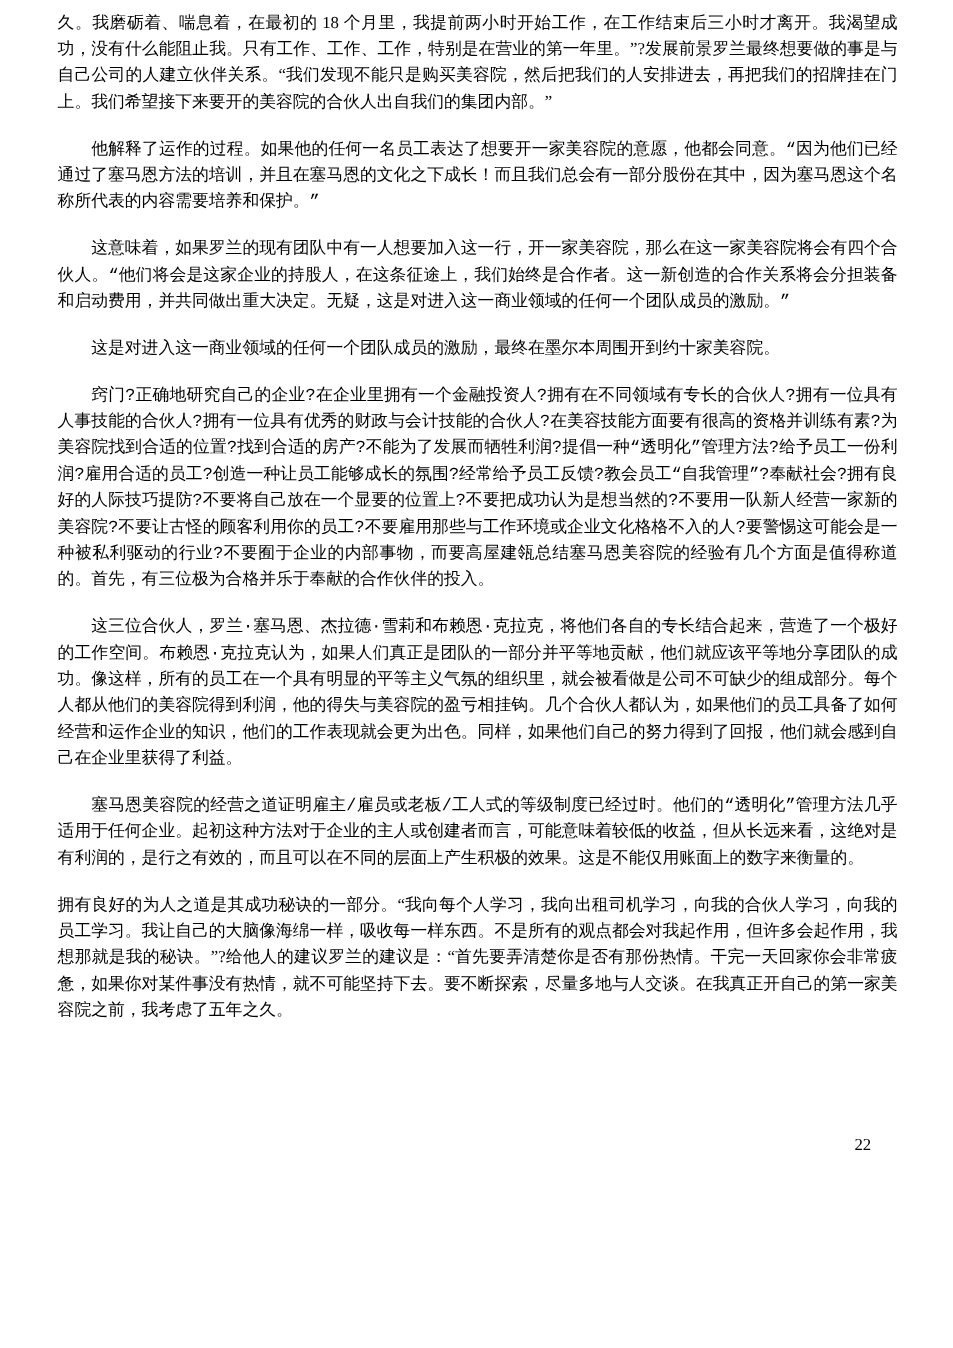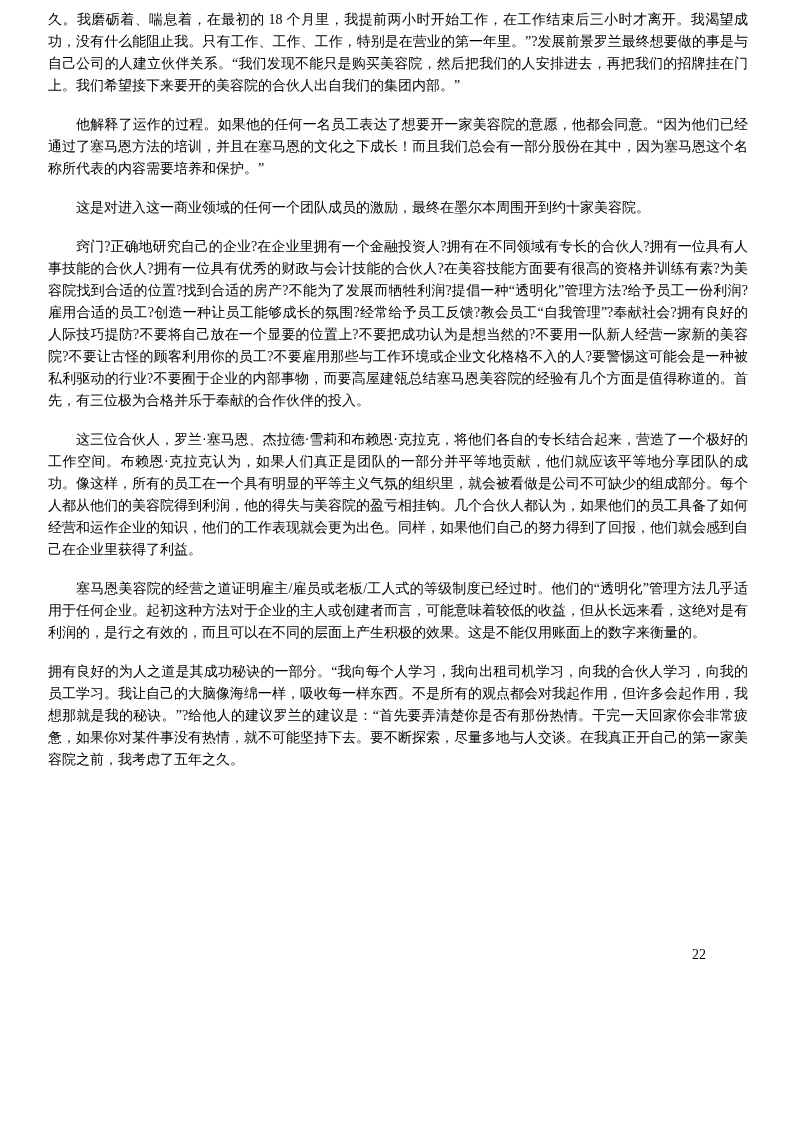--- a/index.html
+++ b/index.html
@@ -25,40 +25,42 @@
   .content p {
     margin: 0 0 17px 0;
     font-size: 14px;
     line-height: 22px;
     text-align: justify;
     text-justify: inter-ideograph;
     word-break: break-all;
   }
   .content p.indent {
     text-indent: 2em;
+    font-family: Liberation Mono, monospace;
   }
   .content p.noindent {
     text-indent: 0;
   }
   .page-number {
     position: absolute;
     bottom: 4px;
-    right: 88px;
+    right: 68px;
     font-size: 14px;
     line-height: 18px;
     color: #000000;
   }
 </style>
 </head>
 <body>
 
 <div class="page">
   <div class="content">
     <p class="noindent">久。我磨砺着、喘息着，在最初的 18 个月里，我提前两小时开始工作，在工作结束后三小时才离开。我渴望成功，没有什么能阻止我。只有工作、工作、工作，特别是在营业的第一年里。”?发展前景罗兰最终想要做的事是与自己公司的人建立伙伴关系。“我们发现不能只是购买美容院，然后把我们的人安排进去，再把我们的招牌挂在门上。我们希望接下来要开的美容院的合伙人出自我们的集团内部。”</p>
     <p class="indent">他解释了运作的过程。如果他的任何一名员工表达了想要开一家美容院的意愿，他都会同意。“因为他们已经通过了塞马恩方法的培训，并且在塞马恩的文化之下成长！而且我们总会有一部分股份在其中，因为塞马恩这个名称所代表的内容需要培养和保护。”</p>
+    <p class="indent">这意味着，如果罗兰的现有团队中有一人想要加入这一行，开一家美容院，那么在这一家美容院将会有四个合伙人。“他们将会是这家企业的持股人，在这条征途上，我们始终是合作者。这一新创造的合作关系将会分担装备和启动费用，并共同做出重大决定。无疑，这是对进入这一商业领域的任何一个团队成员的激励。”</p>
     <p class="indent">这是对进入这一商业领域的任何一个团队成员的激励，最终在墨尔本周围开到约十家美容院。</p>
     <p class="indent">窍门?正确地研究自己的企业?在企业里拥有一个金融投资人?拥有在不同领域有专长的合伙人?拥有一位具有人事技能的合伙人?拥有一位具有优秀的财政与会计技能的合伙人?在美容技能方面要有很高的资格并训练有素?为美容院找到合适的位置?找到合适的房产?不能为了发展而牺牲利润?提倡一种“透明化”管理方法?给予员工一份利润?雇用合适的员工?创造一种让员工能够成长的氛围?经常给予员工反馈?教会员工“自我管理”?奉献社会?拥有良好的人际技巧提防?不要将自己放在一个显要的位置上?不要把成功认为是想当然的?不要用一队新人经营一家新的美容院?不要让古怪的顾客利用你的员工?不要雇用那些与工作环境或企业文化格格不入的人?要警惕这可能会是一种被私利驱动的行业?不要囿于企业的内部事物，而要高屋建瓴总结塞马恩美容院的经验有几个方面是值得称道的。首先，有三位极为合格并乐于奉献的合作伙伴的投入。</p>
     <p class="indent">这三位合伙人，罗兰·塞马恩、杰拉德·雪莉和布赖恩·克拉克，将他们各自的专长结合起来，营造了一个极好的工作空间。布赖恩·克拉克认为，如果人们真正是团队的一部分并平等地贡献，他们就应该平等地分享团队的成功。像这样，所有的员工在一个具有明显的平等主义气氛的组织里，就会被看做是公司不可缺少的组成部分。每个人都从他们的美容院得到利润，他的得失与美容院的盈亏相挂钩。几个合伙人都认为，如果他们的员工具备了如何经营和运作企业的知识，他们的工作表现就会更为出色。同样，如果他们自己的努力得到了回报，他们就会感到自己在企业里获得了利益。</p>
     <p class="indent">塞马恩美容院的经营之道证明雇主/雇员或老板/工人式的等级制度已经过时。他们的“透明化”管理方法几乎适用于任何企业。起初这种方法对于企业的主人或创建者而言，可能意味着较低的收益，但从长远来看，这绝对是有利润的，是行之有效的，而且可以在不同的层面上产生积极的效果。这是不能仅用账面上的数字来衡量的。</p>
     <p class="noindent">拥有良好的为人之道是其成功秘诀的一部分。“我向每个人学习，我向出租司机学习，向我的合伙人学习，向我的员工学习。我让自己的大脑像海绵一样，吸收每一样东西。不是所有的观点都会对我起作用，但许多会起作用，我想那就是我的秘诀。”?给他人的建议罗兰的建议是：“首先要弄清楚你是否有那份热情。干完一天回家你会非常疲惫，如果你对某件事没有热情，就不可能坚持下去。要不断探索，尽量多地与人交谈。在我真正开自己的第一家美容院之前，我考虑了五年之久。</p>
   </div>
   <div class="page-number">22</div>
 </div>
 
 </body></html>

